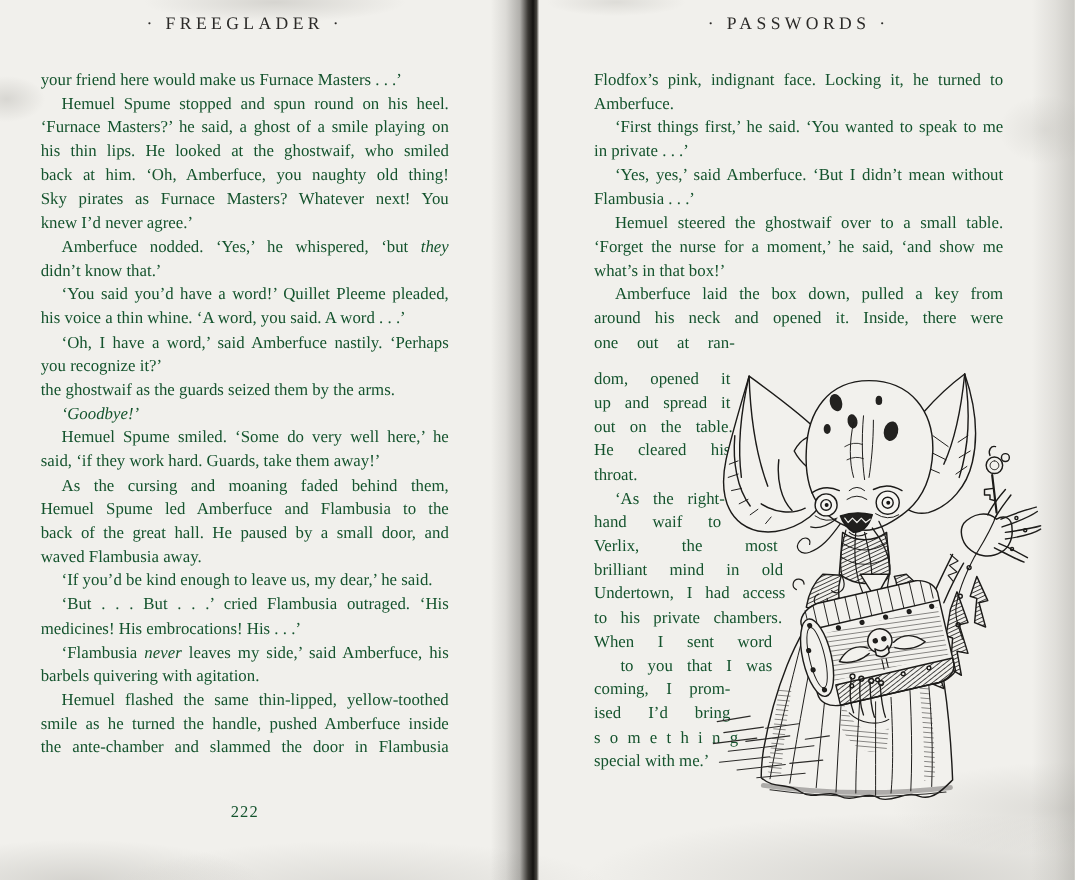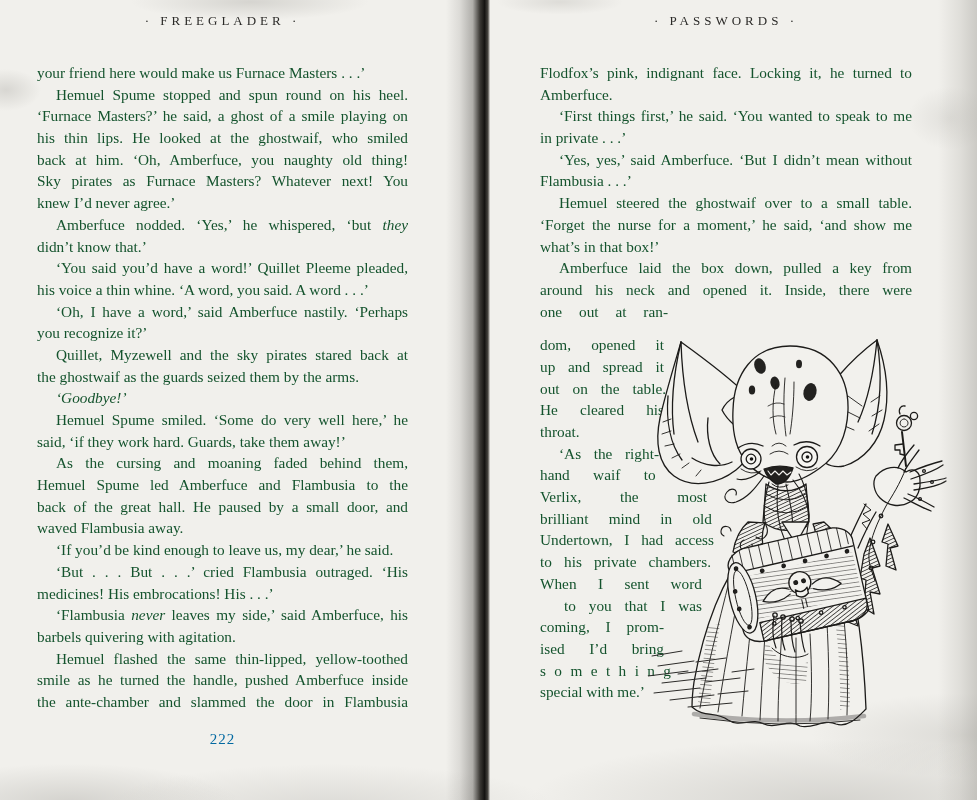--- a/index.html
+++ b/index.html
@@ -26,39 +26,39 @@
     background:linear-gradient(to right,
       rgba(90,88,84,0) 0%, rgba(90,88,84,.14) 30%, rgba(70,68,64,.38) 58%,
       #3a3834 74%, #141311 84%, #474540 91%, rgba(241,240,236,0) 96%);
   }
   .page-edge{
     position:absolute;top:0;left:938px;width:39px;height:800px;pointer-events:none;
     background:linear-gradient(to right, rgba(185,183,177,0) 0%, rgba(185,183,177,.30) 55%, rgba(158,156,150,.45) 100%);
   }
   .running-head{
     position:absolute;top:13px;text-align:center;
-    font-size:13px;letter-spacing:4px;color:#2b2a28;
+    font-size:16px;letter-spacing:4px;color:#2b2a28;
   }
   .running-head.left{left:37px;width:371px;}
   .running-head.right{left:540px;width:372px;}
   .textcol{
     position:absolute;top:62px;font-size:15.3px;line-height:21.7px;
     color:#14532d;
   }
   .textcol.left{left:37px;width:371px;}
   .textcol.right{left:540px;width:372px;}
   .line{
     height:21.7px;white-space:nowrap;box-sizing:border-box;
     text-justify:inter-word;
   }
   .line.just{text-align:justify;text-align-last:justify;}
   .line.ind{padding-left:19px;}
   .folio{
     position:absolute;top:731px;left:37px;width:371px;text-align:center;
-    font-size:15px;letter-spacing:1px;color:#0369a1;
+    font-size:15px;letter-spacing:1px;color:#14532d;
   }
   .illo{position:absolute;left:648px;top:326px;width:320px;height:404px;}
   .illo svg{display:block;width:100%;height:100%;}
 </style>
 </head>
 <body>
 
 <div class="texture"></div>
 
 <div class="running-head left">· FREEGLADER ·</div>
@@ -71,21 +71,20 @@
     <div class="line just"><span>his thin lips. He looked at the ghostwaif, who smiled</span></div>
     <div class="line just"><span>back at him. ‘Oh, Amberfuce, you naughty old thing!</span></div>
     <div class="line just"><span>Sky pirates as Furnace Masters? Whatever next! You</span></div>
     <div class="line"><span>knew I’d never agree.’</span></div>
     <div class="line just ind"><span>Amberfuce nodded. ‘Yes,’ he whispered, ‘but </span><i>they</i></div>
     <div class="line"><span>didn’t know that.’</span></div>
     <div class="line just ind"><span>‘You said you’d have a word!’ Quillet Pleeme pleaded,</span></div>
     <div class="line"><span>his voice a thin whine. ‘A word, you said. A word . . .’</span></div>
     <div class="line just ind"><span>‘Oh, I have a word,’ said Amberfuce nastily. ‘Perhaps</span></div>
     <div class="line"><span>you recognize it?’</span></div>
-    <div class="line just ind"><span>Quillet, Myzewell and the sky pirates stared back at</span></div>
     <div class="line"><span>the ghostwaif as the guards seized them by the arms.</span></div>
     <div class="line ind"><i>‘Goodbye!’</i></div>
     <div class="line just ind"><span>Hemuel Spume smiled. ‘Some do very well here,’ he</span></div>
     <div class="line"><span>said, ‘if they work hard. Guards, take them away!’</span></div>
     <div class="line just ind"><span>As the cursing and moaning faded behind them,</span></div>
     <div class="line just"><span>Hemuel Spume led Amberfuce and Flambusia to the</span></div>
     <div class="line just"><span>back of the great hall. He paused by a small door, and</span></div>
     <div class="line"><span>waved Flambusia away.</span></div>
     <div class="line ind"><span>‘If you’d be kind enough to leave us, my dear,’ he said.</span></div>
     <div class="line just ind"><span>‘But . . . But . . .’ cried Flambusia outraged. ‘His</span></div>

